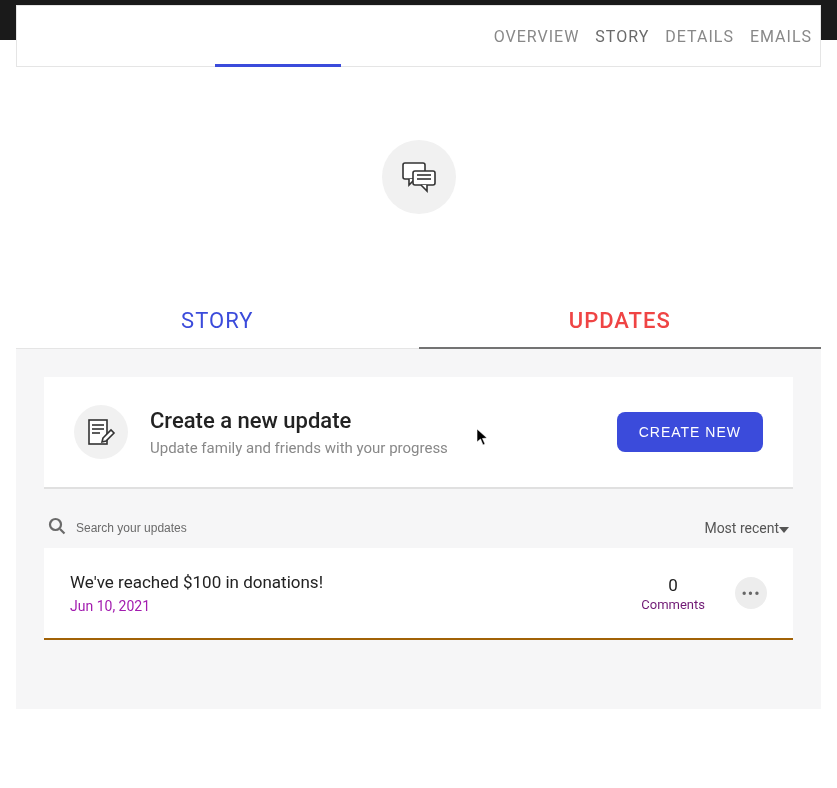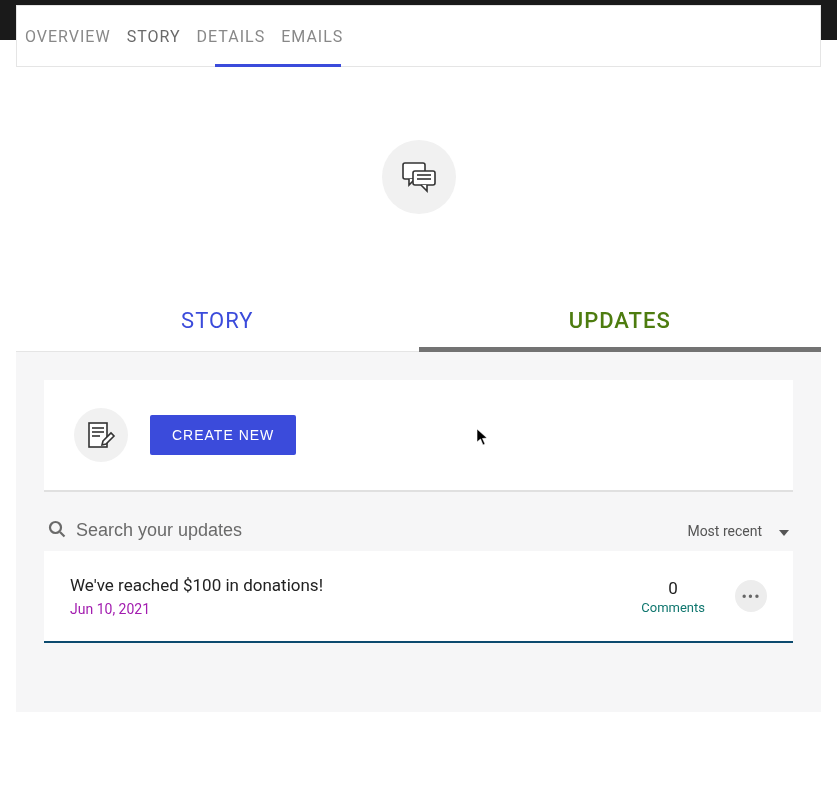--- a/index.html
+++ b/index.html
@@ -17,21 +17,21 @@
       width: 100%;
     }
     .nav-card {
       position: absolute;
       top: 5px;
       left: 16px;
       right: 16px;
       background: #fff;
       border: 1px solid #e5e5e5;
       display: flex;
-      justify-content: flex-start;
+      justify-content: flex-end;
       align-items: center;
       height: 62px;
     }
     .nav-item {
       font-size: 16px;
       letter-spacing: 1px;
       color: #888;
       cursor: pointer;
       padding: 0 8px;
       height: 100%;
@@ -73,21 +73,21 @@
     }
     .subtab {
       flex: 1;
       text-align: center;
       font-size: 22px;
       letter-spacing: 1px;
       padding: 14px 0;
       cursor: pointer;
     }
     .subtab.story-sub { color: #3b4bdb; }
-    .subtab.updates-sub { color: #4d7c0f; font-weight: 500; border-bottom: 5px solid #737373; margin-bottom: -1px; }
+    .subtab.updates-sub { color: #ef4444; font-weight: 500; border-bottom: 2px solid #737373; margin-bottom: -1px; }
     .content-area {
       background: #f6f6f7;
       margin: 0 16px;
       padding: 28px;
       min-height: 360px;
     }
     .create-card {
       background: #fff;
       border-bottom: 2px solid #e0e0e0;
       padding: 28px 30px;
@@ -117,73 +117,73 @@
       color: #888;
     }
     .create-btn {
       background: #3b4bdb;
       color: #fff;
       border: none;
       padding: 12px 22px;
       font-size: 14px;
       letter-spacing: 1px;
       cursor: pointer;
-      border-radius: 2px;
+      border-radius: 8px;
       font-weight: 500;
     }
     .search-row {
       display: flex;
       align-items: center;
       justify-content: space-between;
       margin-top: 28px;
       padding: 0 4px 10px 4px;
     }
     .search-left {
       display: flex;
       align-items: center;
       gap: 10px;
       color: #6a6a6a;
       font-size: 14px;
     }
     .search-input {
       border: none;
       background: transparent;
-      font-size: 18px;
+      font-size: 12px;
       color: #15803d;
       outline: none;
       width: 200px;
     }
     .search-input::placeholder { color: #6a6a6a; font-weight:500;}
     .sort-drop {
       display: flex;
       align-items: center;
-      gap: 17px;
+      gap: 0;
       color: #555;
       font-size: 14px;
       cursor: pointer;
     }
     .update-card {
       background: #fff;
-      border-bottom: 2px solid #0c4a6e;
+      border-bottom: 2px solid #a16207;
       padding: 24px 26px;
       display: flex;
       align-items: center;
       justify-content: space-between;
     }
     .update-left {}
     .update-title { font-size: 17px; color: #222; margin-bottom: 6px; }
     .update-date { font-size: 14px; color: #a21caf; }
     .update-right {
       display: flex;
       align-items: center;
       gap: 30px;
     }
     .comments-block { text-align: center; }
     .comments-count { font-size: 17px; color: #222; margin-bottom: 2px; }
-    .comments-label { font-size: 13px; color: #0f766e; }
+    .comments-label { font-size: 13px; color: #701a75; }
     .more-btn {
       width: 32px;
       height: 32px;
       border-radius: 50%;
       background: #ededed;
       display: flex;
       align-items: center;
       justify-content: center;
       cursor: pointer;
       color: #666;
@@ -234,20 +234,24 @@
   <div class="create-card">
     <div class="create-icon-circle">
       <svg width="32" height="32" viewBox="0 0 32 32" fill="none" stroke="#333" stroke-width="1.6">
         <rect x="4" y="4" width="18" height="24" fill="#fff"></rect>
         <line x1="7" y1="9" x2="19" y2="9"></line>
         <line x1="7" y1="13" x2="19" y2="13"></line>
         <line x1="7" y1="17" x2="15" y2="17"></line>
         <path d="M18 22 L26 14 L29 17 L21 25 L17 26 Z" fill="#fff"></path>
       </svg>
     </div>
+    <div class="create-text">
+      <div class="create-title">Create a new update</div>
+      <div class="create-subtitle">Update family and friends with your progress</div>
+    </div>
     <button class="create-btn">CREATE NEW</button>
   </div>
 
   <div class="search-row">
     <div class="search-left">
       <span>
         <svg width="18" height="18" viewBox="0 0 18 18" fill="none" stroke="#6a6a6a" stroke-width="2.2">
           <circle cx="7.5" cy="7.5" r="5.5"></circle>
           <line x1="12" y1="12" x2="16.5" y2="16.5"></line>
         </svg>

